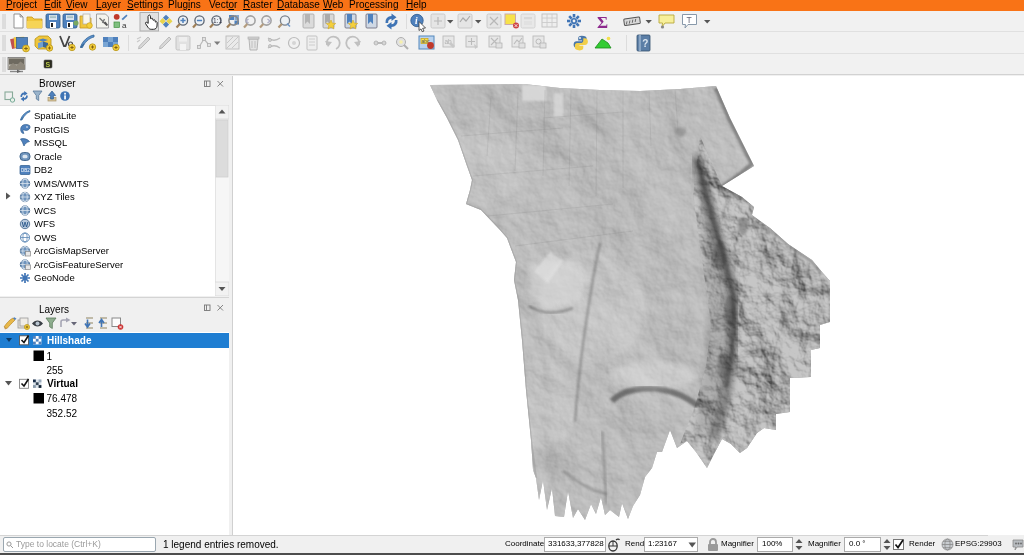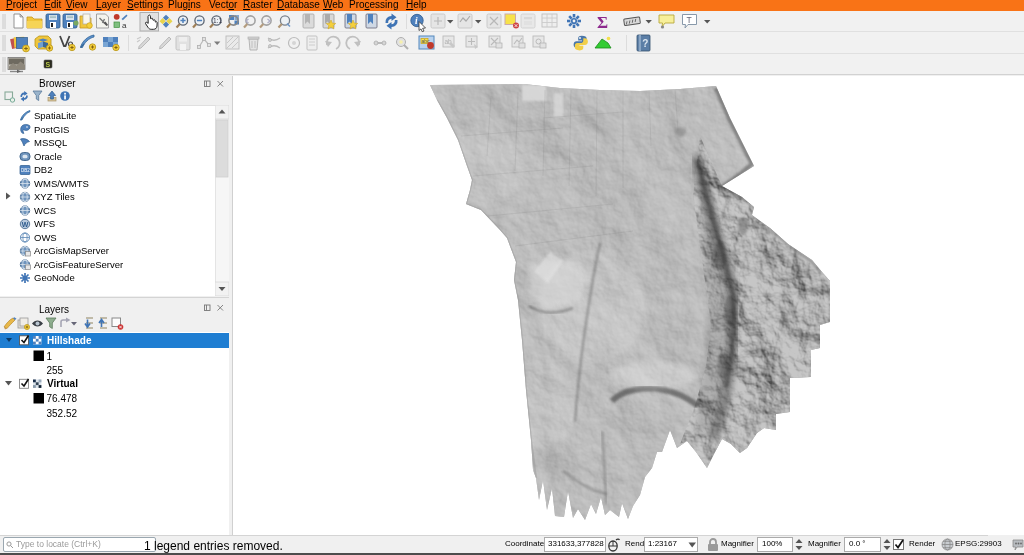--- a/index.html
+++ b/index.html
@@ -723,21 +723,21 @@
 </svg>
 </div>
 
 <div id="statusbar">
   <div class="fld" style="left:3px;top:1px;width:153px;height:15px;border-radius:2px;border-color:#9aa7b0"></div>
   <svg class="abs" style="left:6px;top:5px" width="8" height="8" viewBox="0 0 8 8">
       <circle cx="3" cy="3" r="2.1" fill="none" stroke="#999" stroke-width="1"></circle>
       <line x1="4.6" y1="4.6" x2="7" y2="7" stroke="#999" stroke-width="1"></line>
     </svg>
   <span class="abs" style="left:16px;top:3px;color:#9a9a9a;font-size:8.5px">Type to locate (Ctrl+K)</span>
-  <span class="abs" style="left:144px;top:3px;color:#000;font-size:12px">1 legend entries removed.</span>
+  <span class="abs" style="left:163px;top:3px;color:#000;font-size:10px">1 legend entries removed.</span>
   <span class="abs" style="left:505px;top:3px;color:#000;font-size:8px">Coordinate</span>
   <div class="fld" style="left:544px;top:1px;width:62px;height:15px"></div>
   <span class="abs" style="left:548px;top:3px;color:#000;font-size:8px">331633,377828</span>
   <svg class="abs" style="left:607px;top:2px" width="13" height="14" viewBox="0 0 13 14">
       <ellipse cx="6" cy="8" rx="4.2" ry="5" fill="none" stroke="#333" stroke-width="1.3"></ellipse>
       <path d="M6,3 L6,8 M2,8 L10,8" stroke="#333" stroke-width="1"></path>
       <path d="M9,2 C10.5,0.5 12,1 12.5,2" fill="none" stroke="#333" stroke-width="1.2"></path>
     </svg>
   <span class="abs" style="left:625px;top:3px;color:#000;font-size:8px">Render</span>
   <div class="fld" style="left:644px;top:1px;width:54px;height:15px"></div>

